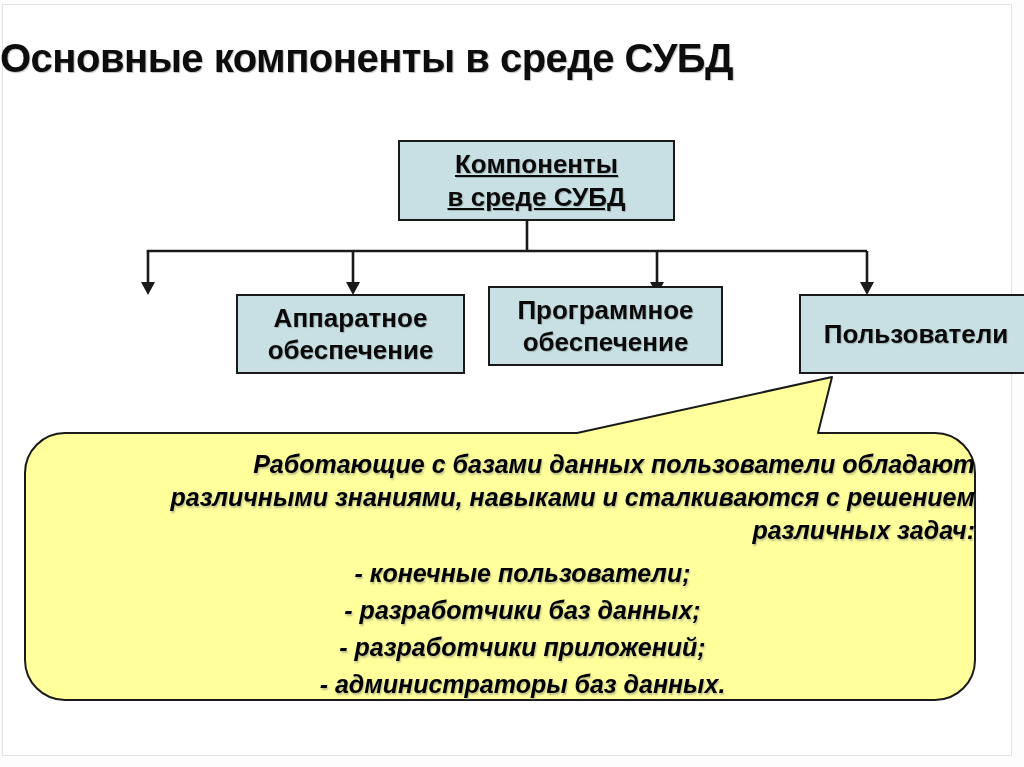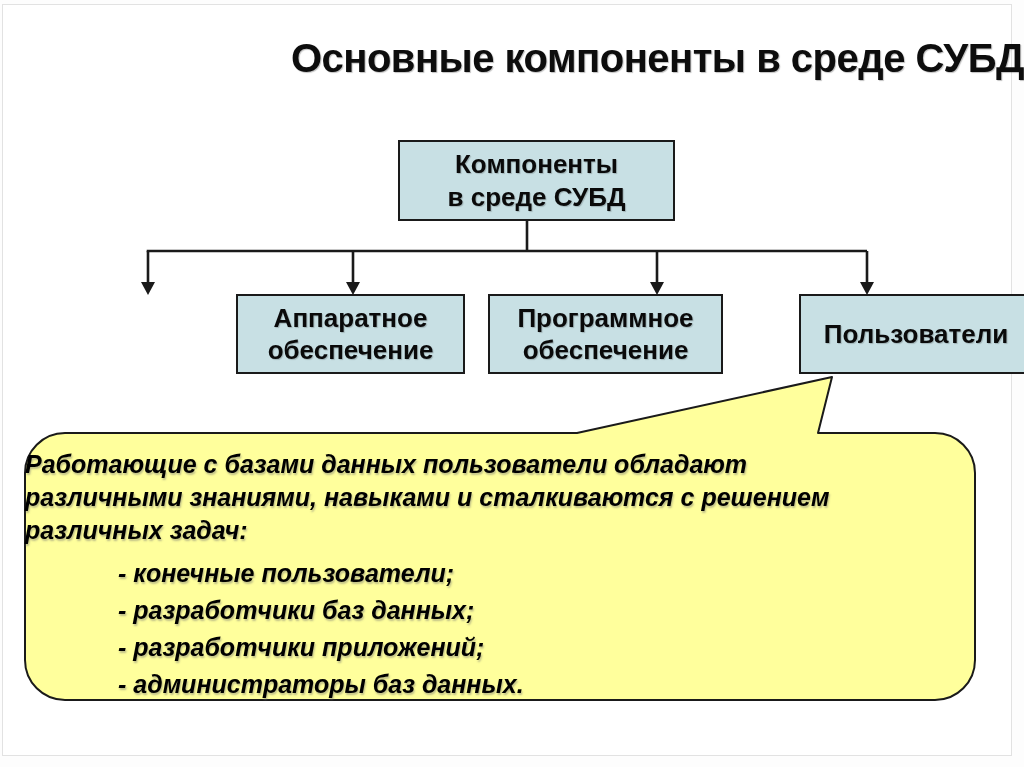--- a/index.html
+++ b/index.html
@@ -5,51 +5,51 @@
   html,body{margin:0;padding:0;background:#e9e9e9;}
   .page{
     position:relative;width:1024px;height:767px;background:#fdfdfd;
     font-family:"Liberation Sans","DejaVu Sans",sans-serif;overflow:hidden;
   }
   .slide-frame{
     position:absolute;left:2px;top:4px;width:1008px;height:750px;
     background:#ffffff;border:1px solid #e2e2e2;
   }
   .page-title{
-    position:absolute;left:0;top:36px;width:1024px;text-align:right;
+    position:absolute;left:0;top:36px;width:1024px;text-align:left;
     font-size:40px;font-weight:bold;color:#0d0d0d;letter-spacing:-0.5px;
     text-shadow:1px 1px 1px rgba(0,0,0,0.25);
   }
   svg.overlay{position:absolute;left:0;top:0;width:1024px;height:767px;}
   .connector{stroke:var(--outline,#1a1a1a);stroke-width:2.6;fill:none;}
   .arrowhead{fill:var(--outline,#1a1a1a);stroke:none;}
   .callout-shape{
     fill:var(--callout-fill,#ffff9c);stroke:var(--outline,#1a1a1a);
     stroke-width:2;stroke-linejoin:round;
   }
   .box{
     position:absolute;display:flex;align-items:center;justify-content:center;
     background:var(--box-fill,#c8e0e4);border:2px solid var(--outline,#1a1a1a);
     font-size:26px;font-weight:bold;color:#0a0a0a;text-align:center;
     line-height:1.25;box-sizing:border-box;
     text-shadow:1px 1px 1px rgba(0,0,0,0.2);
   }
-  .box-root{left:398px;top:140px;width:277px;height:81px;}
+  .box-root{left:398px;top:140px;width:277px;height:81px;text-decoration:underline;}
   .b0{left:75px; top:295px;width:147px;height:78px;}
   .b1{left:236px;top:294px;width:229px;height:80px;}
-  .b2{left:488px;top:294px;width:235px;height:80px;}
+  .b2{left:488px;top:286px;width:235px;height:80px;}
   .b3{left:755px;top:294px;width:234px;height:80px;margin-left:44px;}
   .callout-text{
     position:absolute;left:25px;top:433px;width:950px;height:267px;
     box-sizing:border-box;padding-top:15px;
     font-size:25px;font-weight:bold;font-style:italic;color:#000;
     text-shadow:1px 2px 2px rgba(110,110,110,0.45);
   }
-  .intro-line{text-align:left;line-height:33px;white-space:nowrap;}
-  .callout-items{margin-top:8px;padding-left:93px;}
+  .intro-line{text-align:right;line-height:33px;white-space:nowrap;}
+  .callout-items{margin-top:8px;padding-left:45px;text-align:center;}
   .callout-item{line-height:37px;white-space:nowrap;}
 </style>
 </head>
 <body>
 
 <div class="page">
   <div class="slide-frame"></div>
 
   <div class="page-title">Основные компоненты в среде СУБД</div>
 

